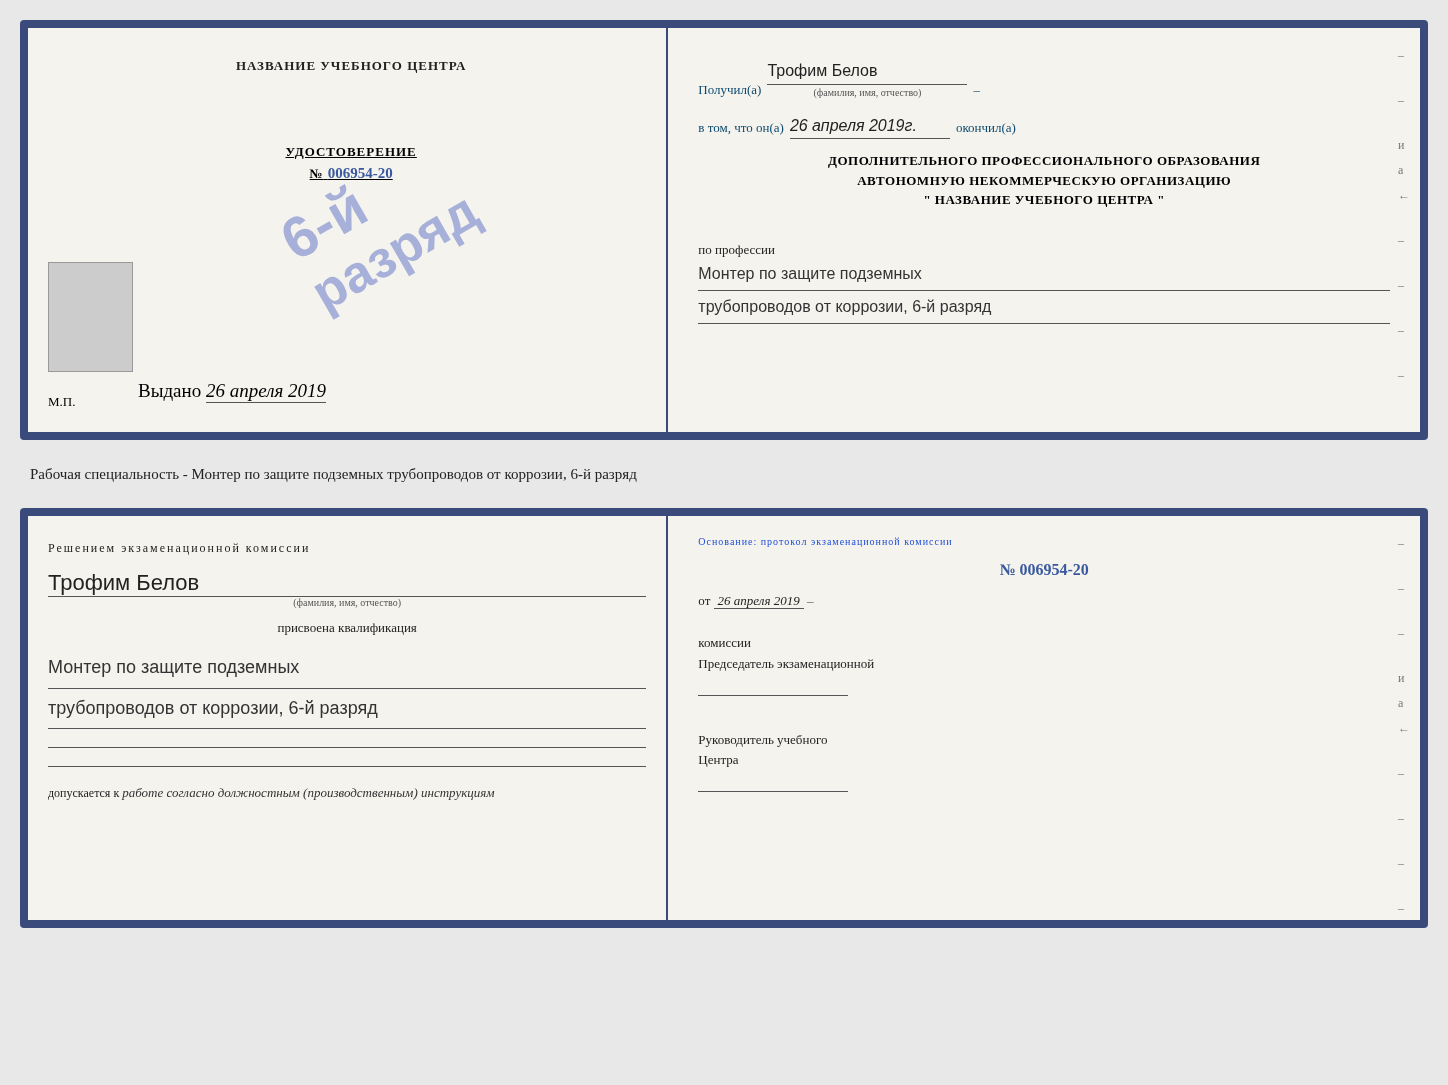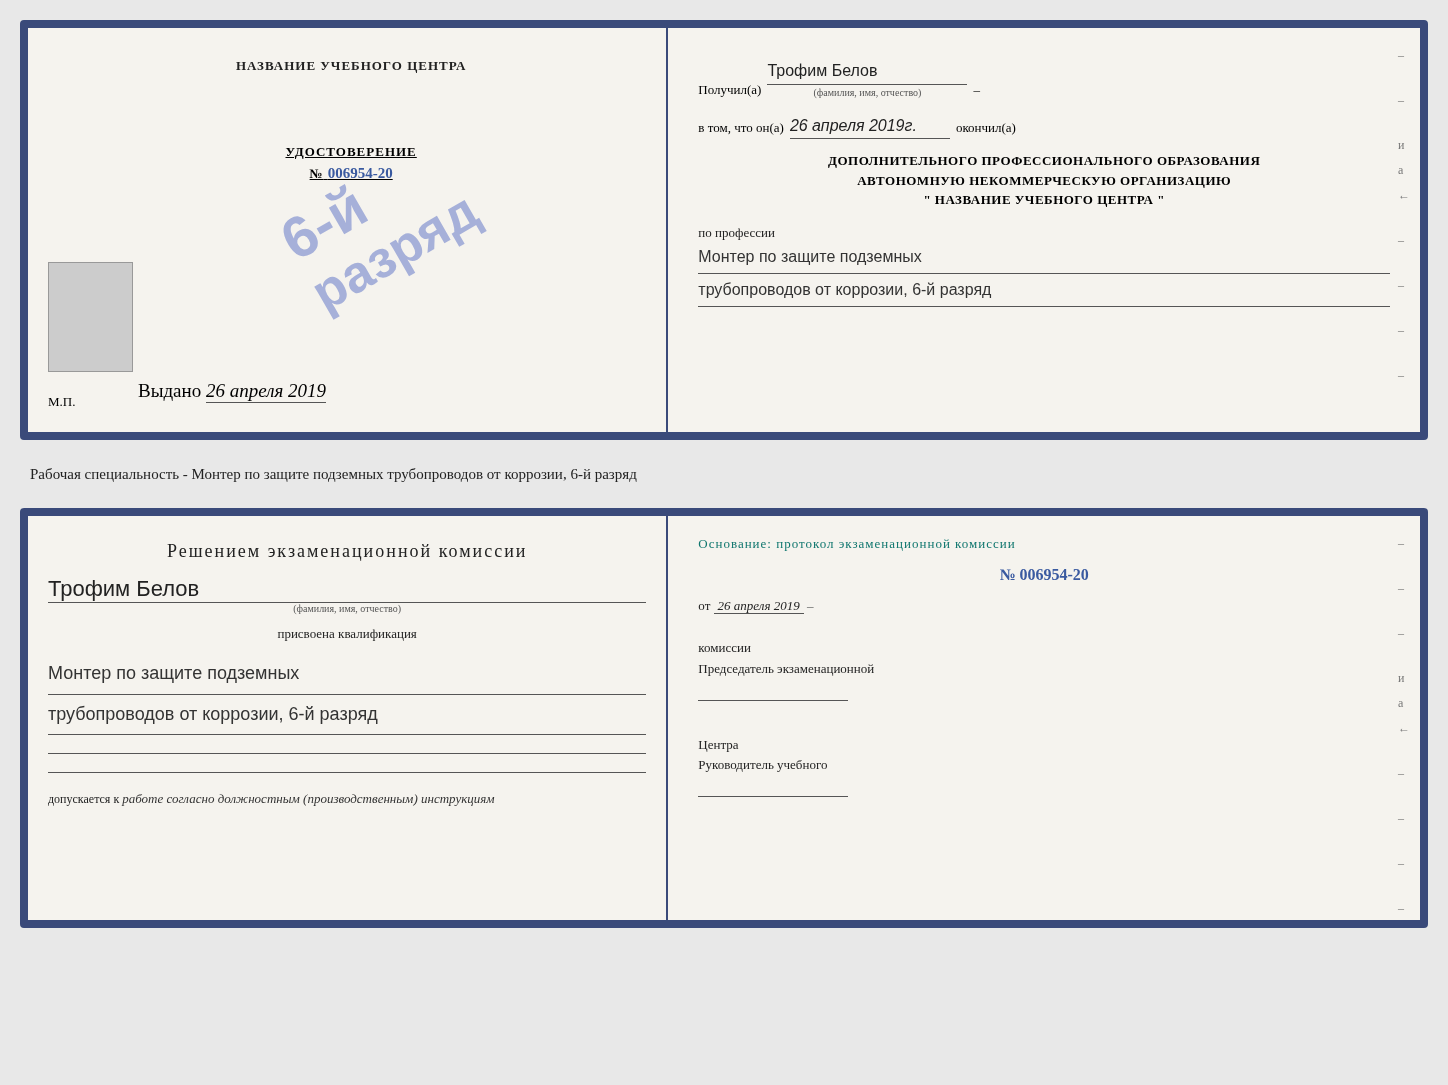--- a/index.html
+++ b/index.html
@@ -118,21 +118,21 @@
     .right-row {
       display: flex;
       align-items: flex-end;
       gap: 6px;
       font-size: 13px;
       line-height: 1.6;
     }
 
     .right-row .label-text {
       white-space: nowrap;
-      color: #000000;
+      color: #0c4a6e;
     }
 
     .right-row .handwritten {
       font-family: 'Brush Script MT', cursive, 'Comic Sans MS', sans-serif;
       font-size: 16px;
       color: #222;
       border-bottom: 1px solid #555;
       min-width: 200px;
       display: inline-block;
     }
@@ -149,21 +149,21 @@
       font-weight: bold;
       text-align: center;
       text-transform: uppercase;
       letter-spacing: 0.5px;
       line-height: 1.5;
     }
 
     .profession-block {
       font-size: 13px;
       color: #222;
-      margin-top: 3px;
+      margin-top: 20px;
     }
 
     .profession-handwritten {
       font-family: 'Brush Script MT', cursive, 'Comic Sans MS', sans-serif;
       font-size: 16px;
       color: #333;
       line-height: 2;
       border-bottom: 1px solid #555;
       display: block;
     }
@@ -197,24 +197,24 @@
 
     .bottom-right {
       width: 54%;
       padding: 20px 30px 20px 30px;
       display: flex;
       flex-direction: column;
       gap: 14px;
     }
 
     .decision-title {
-      font-size: 18px;
+      font-size: 12px;
       font-weight: normal;
       letter-spacing: 2px;
-      text-align: center;
+      text-align: left;
       color: #222;
     }
 
     .name-block-bottom {
       margin-top: 6px;
     }
 
     .name-handwritten {
       font-family: 'Brush Script MT', cursive, 'Comic Sans MS', sans-serif;
       font-size: 22px;
@@ -270,23 +270,23 @@
 
     .allowed-handwritten {
       font-family: 'Times New Roman', Times, serif;
       font-style: italic;
       font-size: 13px;
       color: #333;
     }
 
     
     .basis-title {
-      font-size: 13px;
+      font-size: 10px;
       letter-spacing: 1px;
-      color: #0f766e;
+      color: #1d4ed8;
     }
 
     .protocol-number {
       font-size: 16px;
       font-weight: bold;
       color: #3a5aa0;
       text-align: center;
     }
 
     .protocol-date {
@@ -462,21 +462,21 @@
         <span style="color:#555;"> –</span>
       </div>
 
       <div class="commission-chair">
         <div>комиссии</div>
         <div>Председатель экзаменационной</div>
         <div class="signature-line"></div>
       </div>
 
       <div class="head-label">
+        <div>Руководитель учебного</div>
         <div>Центра</div>
-        <div>Руководитель учебного</div>
         <div class="signature-line"></div>
       </div>
 
     </div>
   </div>
 
 </div>
 
 </body></html>

